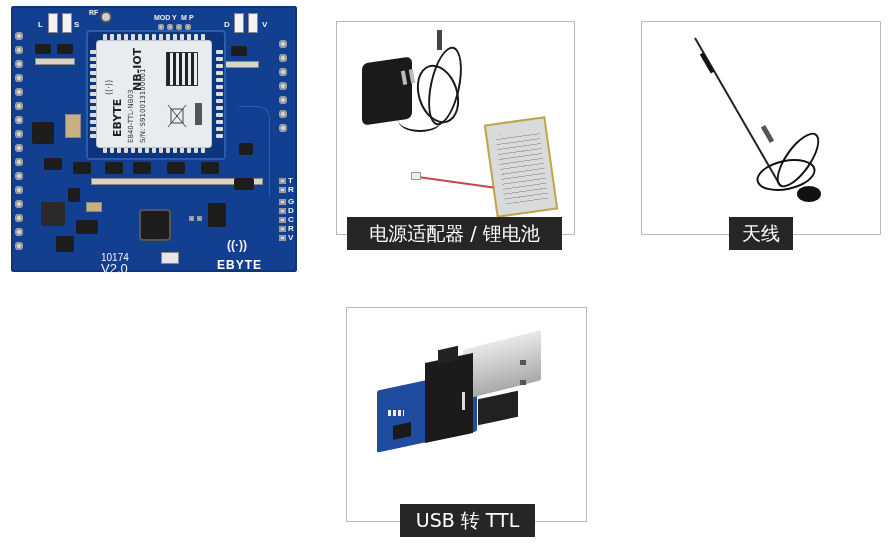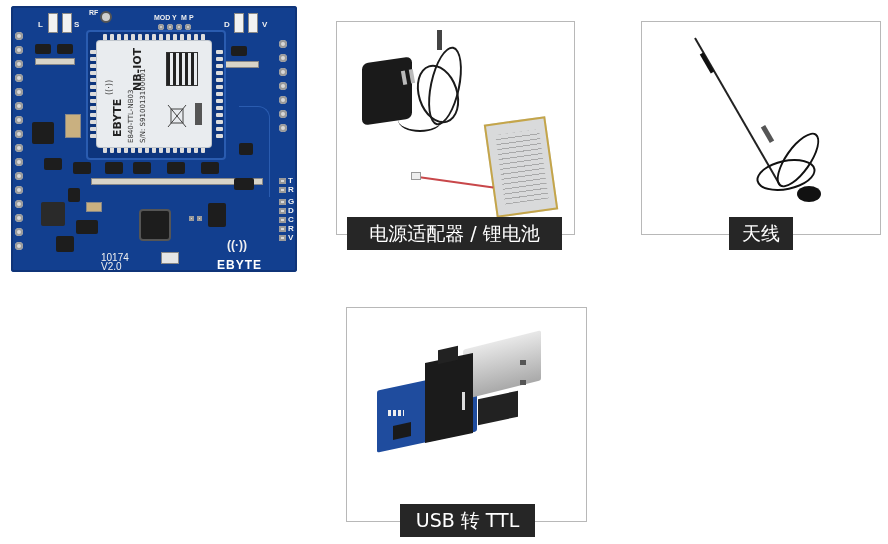--- a/index.html
+++ b/index.html
@@ -221,21 +221,21 @@
   <div class="chip" style="left:45px;top:230px;width:18px;height:16px"></div>
 
   <div class="chip" style="left:130px;top:205px;width:28px;height:28px;box-shadow:0 0 0 2px #555"></div>
   <div class="smd" style="left:150px;top:246px;width:16px;height:10px;background:#e6e6e6"></div>
   <div class="pad" style="left:178px;top:210px;width:5px;height:5px;border-radius:1px"></div>
   <div class="pad" style="left:186px;top:210px;width:5px;height:5px;border-radius:1px"></div>
 
   <div class="trace" style="left:228px;top:100px;width:30px;height:90px;border-left:none;border-bottom:none;border-radius:0 12px 0 0"></div>
 
   <span class="silk" style="left:90px;top:246px;font-size:10px;font-weight:normal">10174</span>
-  <span class="silk" style="left:90px;top:255px;font-size:10px;font-weight:normal">V2.0</span>
+  <span class="silk" style="left:90px;top:255px;font-size:13px;font-weight:normal">V2.0</span>
 
   <span class="silk" style="left:216px;top:232px;font-size:12px">((·))</span>
 </div>
 <span class="ebyte-pcb">EBYTE</span>
 
 <div class="box" style="left:336px;top:21px;width:239px;height:214px"></div>
 <div class="abs adapter"></div>
 <div class="abs" style="left:402px;top:70px;display:flex;gap:4px;transform:rotate(-10deg)">
   <div class="prong"></div>
     <div class="prong"></div>

